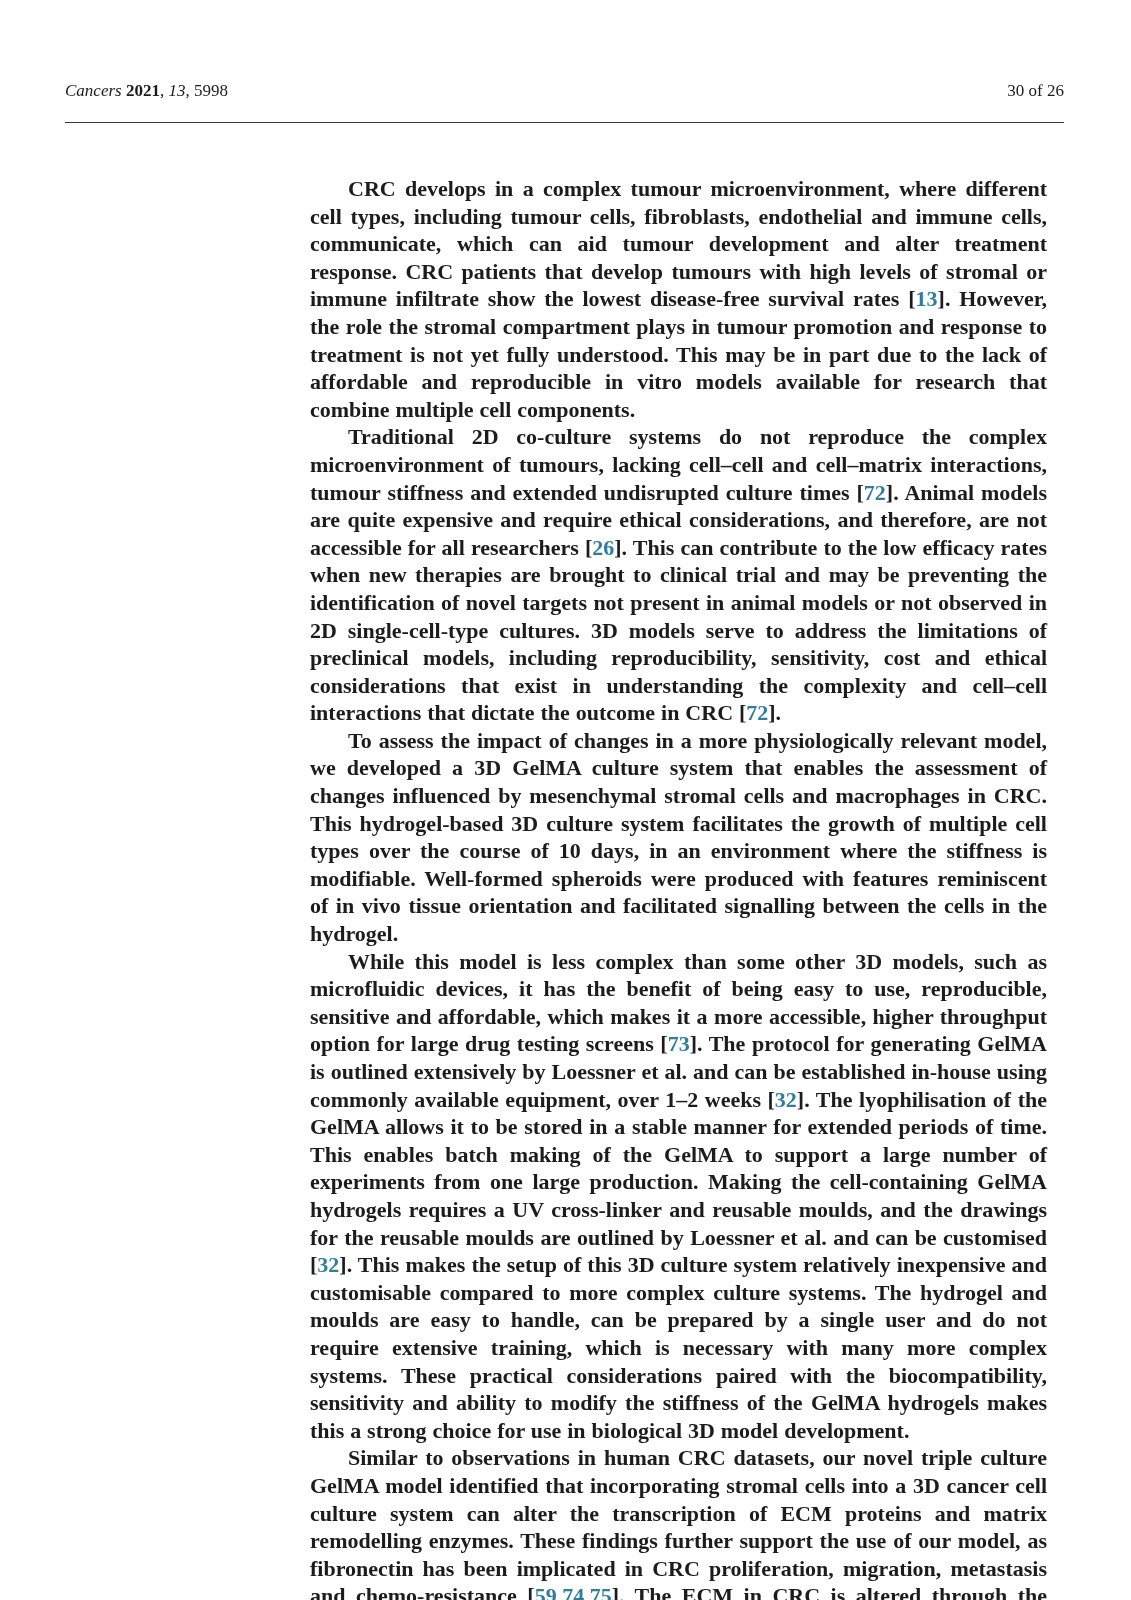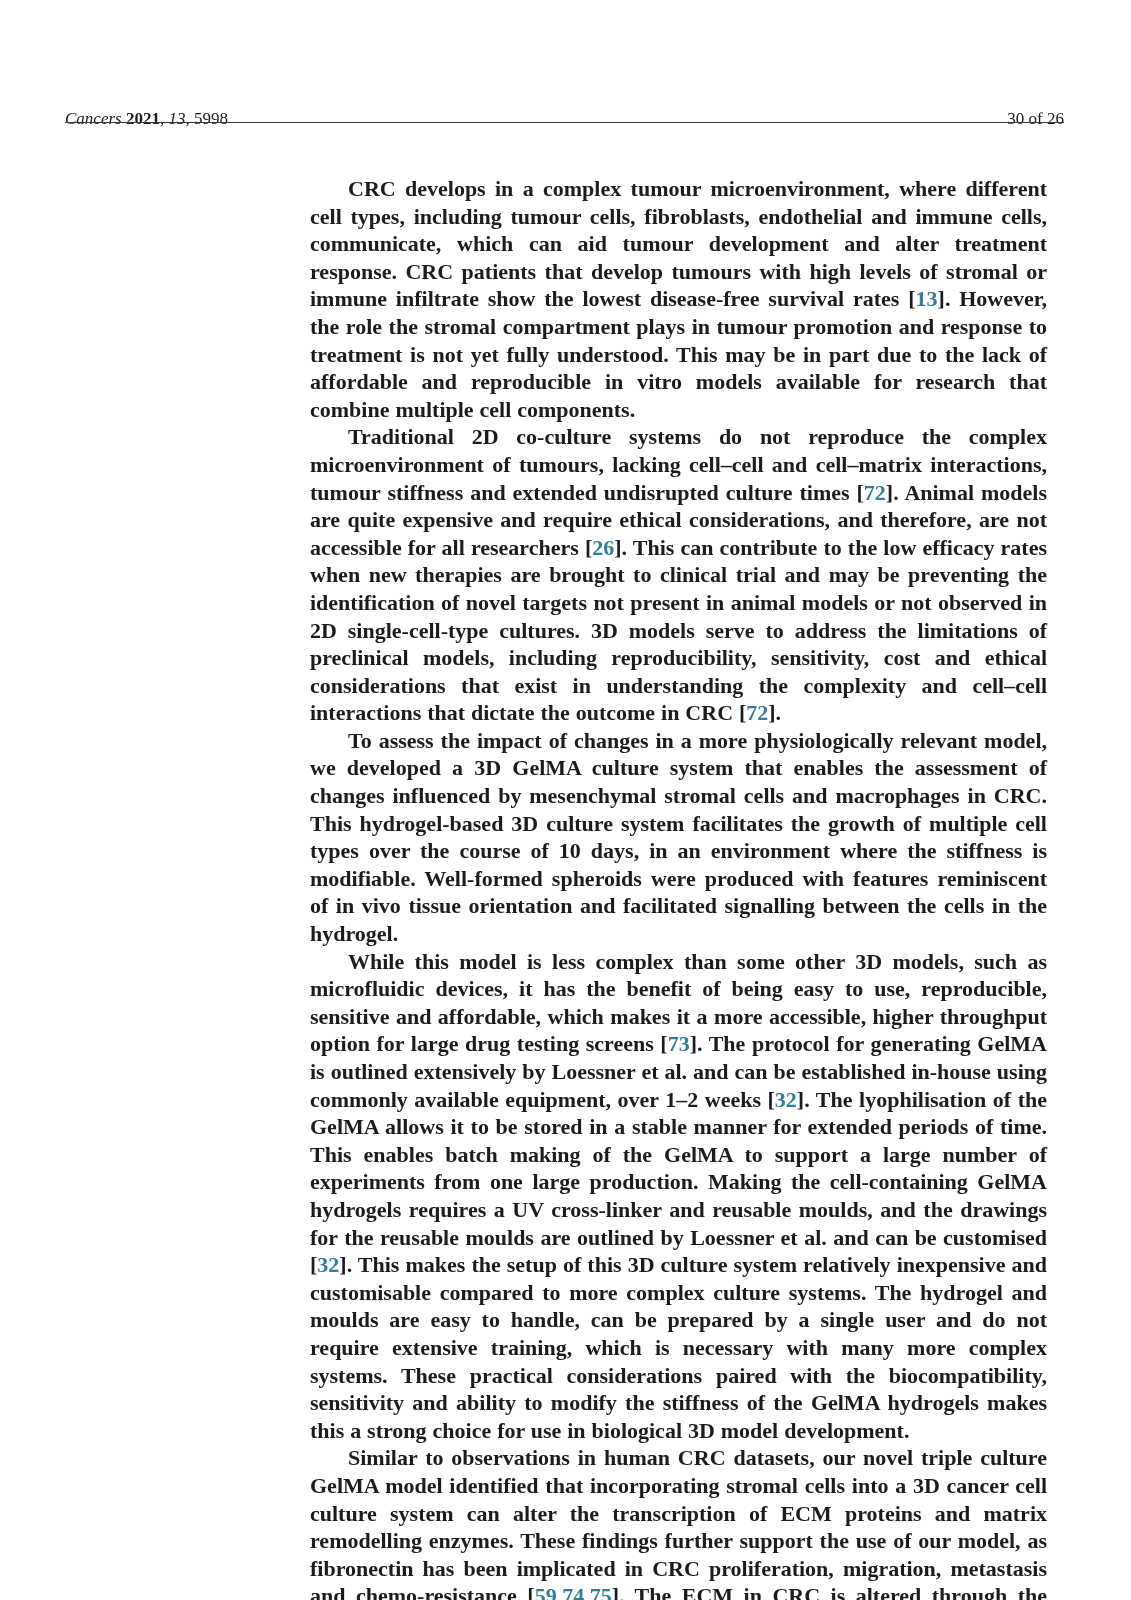--- a/index.html
+++ b/index.html
@@ -10,21 +10,21 @@
   body {
     width: 1131px;
     height: 1600px;
     position: relative;
     font-family: "Liberation Serif", "DejaVu Serif", serif;
     color: #1c1c1c;
     overflow: hidden;
   }
   .page-header {
     position: absolute;
-    top: 109px;
+    top: 81px;
     left: 65px;
     width: 999px;
     display: flex;
     justify-content: space-between;
     align-items: center;
     font-size: 17px;
     color: #1c1c1c;
   }
   .journal-ref .it { font-style: italic; }
   .journal-ref .bd { font-weight: bold; }

